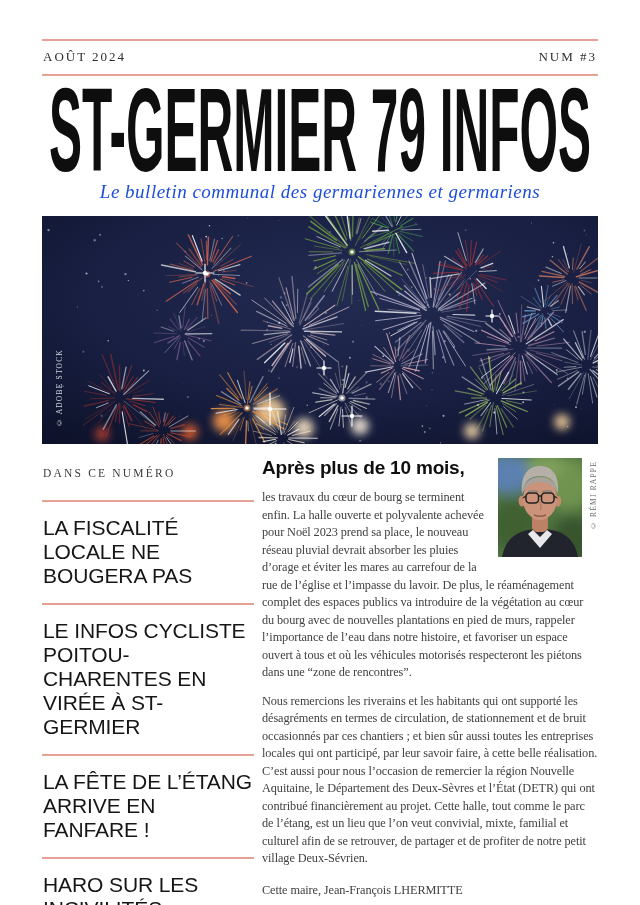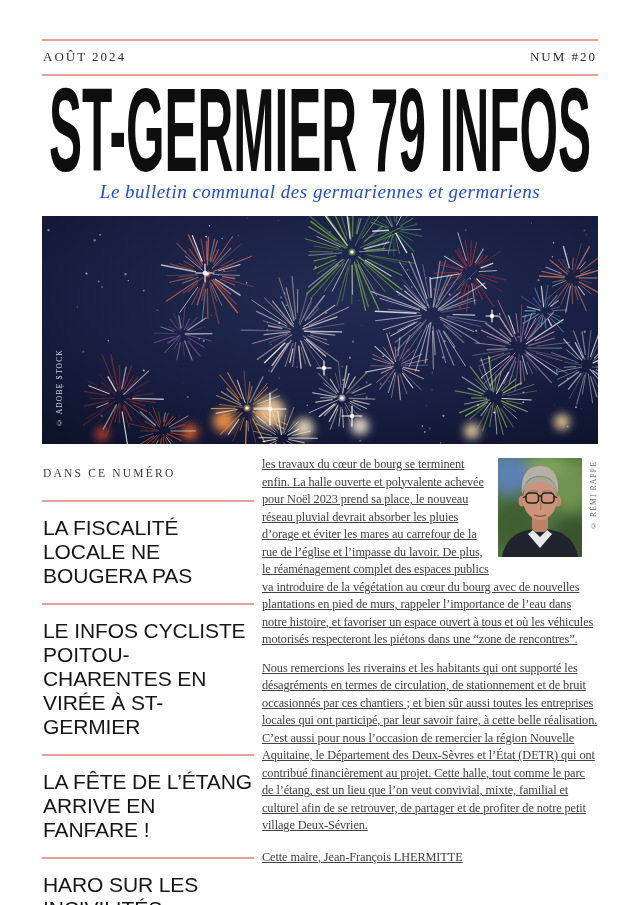--- a/index.html
+++ b/index.html
@@ -75,32 +75,31 @@
   .photo-wrap svg{display:block;border-radius:1px;}
   .credit-remi{
     position:absolute;top:3px;right:0;
     font-size:7.5px;color:#6e6e6e;
   }
   .article p{
     margin:0 0 11px 0;
     font-family:"Liberation Serif","DejaVu Serif",serif;
     font-size:12.3px;line-height:17.5px;letter-spacing:-.1px;
     color:#414141;
-    text-decoration:underline;
   }
   .article p.signoff{margin:14px 0 0 0;}
 </style>
 </head>
 <body>
 
 <div class="page">
 
   <div class="topbar">
     <span>AOÛT 2024</span>
-    <span>NUM #20</span>
+    <span>NUM #3</span>
   </div>
 
   <div class="title-wrap">
     <svg width="556" height="90" viewBox="0 0 556 90">
       <text x="278" y="87" text-anchor="middle" textLength="542" lengthAdjust="spacingAndGlyphs" font-family="Liberation Sans, DejaVu Sans, sans-serif" font-weight="bold" font-size="118" fill="#0e0e0e">ST-GERMIER 79 INFOS</text>
     </svg>
   </div>
   <div class="subtitle">Le bulletin communal des germariennes et germariens</div>
 
   <div class="hero">
@@ -930,18 +929,19 @@
             <line x1="40.5" y1="38" x2="43.5" y2="38" stroke="#22201e" stroke-width="1.5"></line>
             <line x1="28" y1="38" x2="25" y2="40" stroke="#22201e" stroke-width="1.2"></line>
             <line x1="56" y1="38" x2="59" y2="40" stroke="#22201e" stroke-width="1.2"></line>
 
             <path d="M42,44 q2,5 0,8" stroke="#ad7358" stroke-width="1.2" fill="none"></path>
             <path d="M36,57 q6,2.5 12,0" stroke="#8f5c48" stroke-width="1.4" fill="none"></path>
           </g>
         </svg>
         <span class="v-credit credit-remi">© RÉMI RAPPE</span>
       </div>
+      <h2>Après plus de 10 mois,</h2>
       <p>les travaux du cœur de bourg se terminent enfin. La halle ouverte et polyvalente achevée pour Noël 2023 prend sa place, le nouveau réseau pluvial devrait absorber les pluies d’orage et éviter les mares au carrefour de la rue de l’église et l’impasse du lavoir. De plus, le réaménagement complet des espaces publics va introduire de la végétation au cœur du bourg avec de nouvelles plantations en pied de murs, rappeler l’importance de l’eau dans notre histoire, et favoriser un espace ouvert à tous et où les véhicules motorisés respecteront les piétons dans une “zone de rencontres”.</p>
       <p>Nous remercions les riverains et les habitants qui ont supporté les désagréments en termes de circulation, de stationnement et de bruit occasionnés par ces chantiers ; et bien sûr aussi toutes les entreprises locales qui ont participé, par leur savoir faire, à cette belle réalisation. C’est aussi pour nous l’occasion de remercier la région Nouvelle Aquitaine, le Département des Deux-Sèvres et l’État (DETR) qui ont contribué financièrement au projet. Cette halle, tout comme le parc de l’étang, est un lieu que l’on veut convivial, mixte, familial et culturel afin de se retrouver, de partager et de profiter de notre petit village Deux-Sévrien.</p>
       <p class="signoff">Cette maire, Jean-François LHERMITTE</p>
     </article>
   </div>
 </div>
 
 </body></html>

